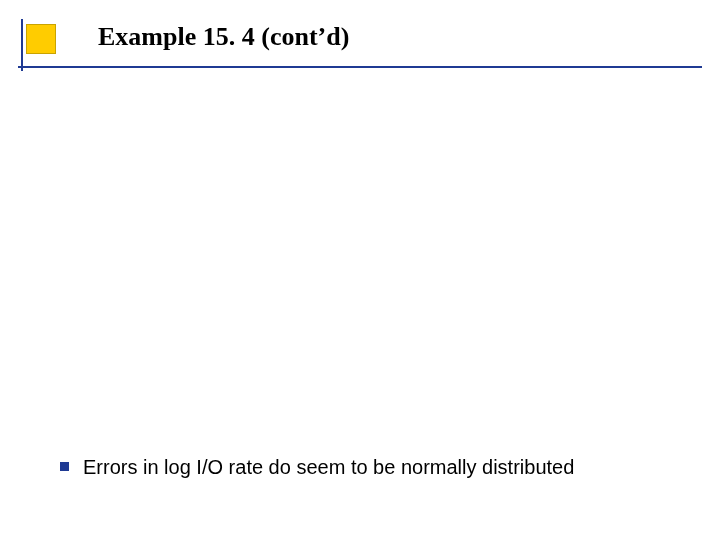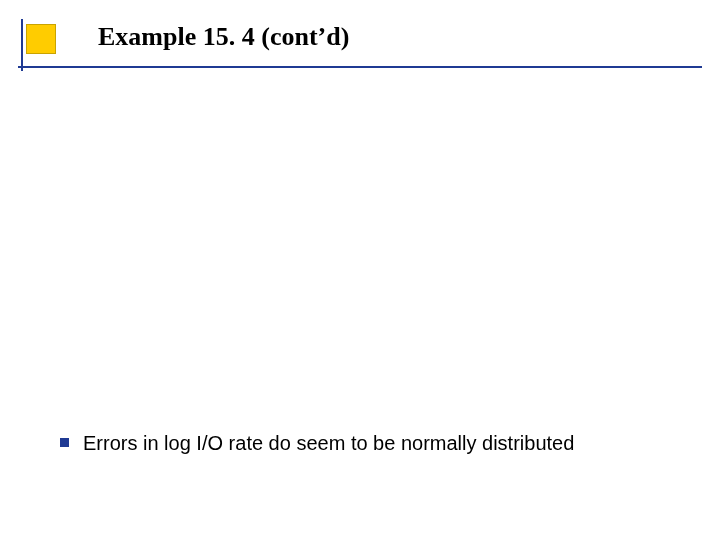--- a/index.html
+++ b/index.html
@@ -56,21 +56,21 @@
   .body {
     position: absolute;
     left: 60px;
     top: 90px;
     right: 40px;
     bottom: 90px;
   }
   .bullet-row {
     position: absolute;
     left: 60px;
-    top: 432px;
+    top: 456px;
     display: flex;
     align-items: flex-start;
     gap: 14px;
   }
   .bullet-square {
     width: 9px;
     height: 9px;
     background: #1f3a93;
     margin-top: 6px;
     flex: 0 0 auto;

